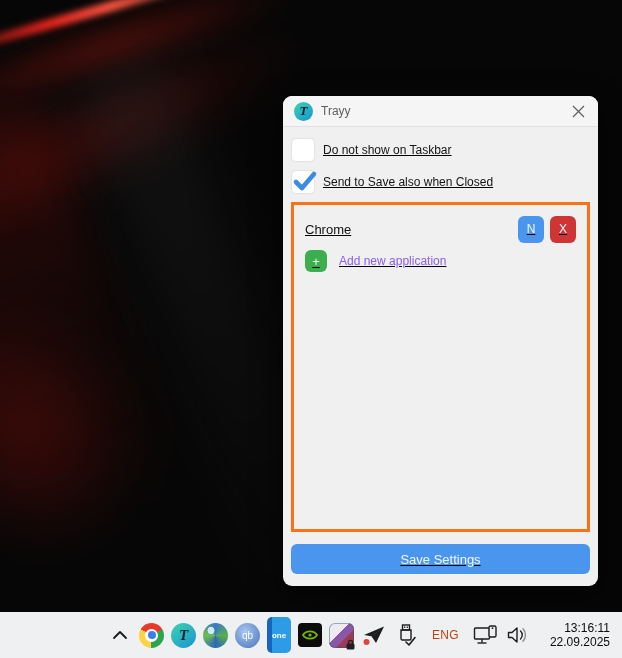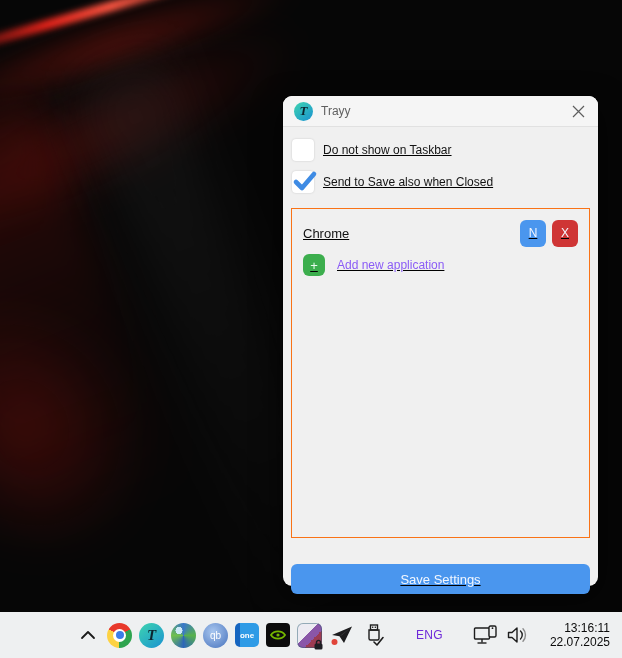--- a/index.html
+++ b/index.html
@@ -39,61 +39,61 @@
   .close-btn { margin-left:auto; width:18px; height:18px; display:flex; align-items:center; justify-content:center; cursor:default; }
 
   .body { flex:1; padding:7px 8px 9px 8px; display:flex; flex-direction:column;text-decoration:underline; }
   .cb-row { height:32px; display:flex; align-items:center; gap:9px; padding-left:1px; }
   .checkbox { position:relative; width:22px; height:22px; background:#ffffff; border-radius:4px;
               box-shadow:0 0 2px rgba(0,0,0,.18); flex:0 0 22px; }
   .checkbox svg { position:absolute; left:-1px; top:-3px; display:none; }
   .checkbox.checked svg { display:block; }
   .cb-label { font-size:12px; color:#141414; }
 
-  .panel { margin-top:10px; height:330px; border:1px solid #f97316; background:#f0f0f0; padding:10px 11px; }
+  .panel { margin-top:4px; height:330px; border:3px solid #f97316; background:#f0f0f0; padding:10px 11px; }
   .app-row { display:flex; align-items:center; height:28px; }
   .app-name { font-size:13px; color:#111; }
   .sq-btn { width:26px; height:27px; border-radius:6px; display:flex; align-items:center; justify-content:center;
             color:#f5f8ff; font-size:12px; border:none; }
   .btn-n { margin-left:auto; background:#4a96ee; }
   .btn-x { margin-left:6px; background:#cf3535; }
   .add-row { margin-top:7px; display:flex; align-items:center; gap:12px; }
   .btn-plus { width:22px; height:22px; border-radius:6px; background:#3cae4d; color:#eafbee;
               font-size:13px; display:flex; align-items:center; justify-content:center; border:none; }
   .add-label { font-size:12px; color:#8b5cf6; }
 
-  .save-btn { margin-top:26px; height:30px; width:100%; border:none; border-radius:6px;
+  .save-btn { margin-top:12px; height:30px; width:100%; border:none; border-radius:6px;
               background:#4a96ee; color:#f2f7ff; font-size:13px;
               display:flex; align-items:center; justify-content:center; }
 
   
   .taskbar { position:absolute; left:0; bottom:0; width:622px; height:46px; background:#eef0f1;
              display:flex; align-items:center; justify-content:flex-end; gap:7px; padding-right:12px; }
   .tray-ic { width:25px; height:25px; display:flex; align-items:center; justify-content:center; flex:0 0 auto; position:relative; }
   .ic-chrome { width:25px; height:25px; border-radius:50%;
                background:conic-gradient(from 60deg, #2ea44f 0 120deg, #fdd243 120deg 240deg, #e8392b 240deg 360deg); }
   .ic-chrome .white { position:absolute; left:6px; top:6px; width:13px; height:13px; background:#fff; border-radius:50%; }
   .ic-chrome .blue  { position:absolute; left:8.5px; top:8.5px; width:8px; height:8px; background:#3b7de9; border-radius:50%; }
   .ic-trayy { width:25px; height:25px; border-radius:50%; background:linear-gradient(140deg,#38cab5 15%,#1f9ccc 85%);
               display:flex; align-items:center; justify-content:center;
               font-family:"Liberation Serif","DejaVu Serif",serif; font-style:italic; font-weight:bold; font-size:15px; color:#0b2530; }
   .ic-idm { width:25px; height:25px; border-radius:50%;
             background:radial-gradient(circle at 32% 30%, #cde9f7 0 14%, transparent 15%),
                        conic-gradient(#3a78c9, #58b14c 25%, #2d66b8 50%, #6fbf4e 75%, #3a78c9); }
   .ic-qb { width:25px; height:25px; border-radius:50%; background:radial-gradient(circle at 40% 35%, #a8c6ef, #5f87c9 75%);
            display:flex; align-items:center; justify-content:center; font-size:10px; font-weight:normal; color:#ffffff; }
-  .ic-one { width:24px; height:24px; border-radius:5px;
+  .ic-one { width:24px; height:36px; border-radius:5px;
             background:linear-gradient(90deg,#1565c0 0 5px, #2e9be6 5px);
             display:flex; align-items:center; justify-content:center; font-size:8px; font-weight:bold; color:#fff; }
   .ic-nv { width:24px; height:24px; border-radius:4px; background:#0c0c0c; display:flex; align-items:center; justify-content:center; }
   .ic-flock { width:25px; height:25px; border-radius:6px; position:relative; overflow:visible;
               background:linear-gradient(135deg,#ecebf2 0 42%, #8a56a8 42% 64%, #9c3b52 64% 100%);
               box-shadow:inset 0 0 0 1px rgba(40,90,110,.45); }
   .ic-flock svg { position:absolute; right:-2px; bottom:-2px; }
-  .lang { font-size:12px; color:#6d28d9; margin:0 23px; letter-spacing:.3px; }
+  .lang { font-size:12px; color:#c2410c; margin:0 7px; letter-spacing:.3px; }
   .clock { margin-left:13px; text-align:right; font-size:12px; line-height:14px; color:#0b0b0b; }
 </style>
 </head>
 <body>
 
 <div class="desktop">
 
   <div class="streak s1"></div>
   <div class="streak s2"></div>
   <div class="streak s3"></div>
@@ -222,17 +222,17 @@
     <div class="tray-ic">
       <svg width="22" height="18" viewBox="0 0 22 18">
         <path d="M2.5,6.5 h3.5 l5,-4.5 v14 l-5,-4.5 h-3.5 Z" fill="none" stroke="#1d1d1d" stroke-width="1.4" stroke-linejoin="round"></path>
         <path d="M14.5,5 a5.5,5.5 0 0 1 0,8" fill="none" stroke="#1d1d1d" stroke-width="1.4" stroke-linecap="round"></path>
         <path d="M17,2.8 a9,9 0 0 1 0,12.4" fill="none" stroke="#8a8a8a" stroke-width="1.4" stroke-linecap="round"></path>
       </svg>
     </div>
 
     <div class="clock">
       <div>13:16:11</div>
-      <div>22.07.2025</div>
+      <div>22.09.2025</div>
     </div>
 
   </div>
 </div>
 
 </body></html>

